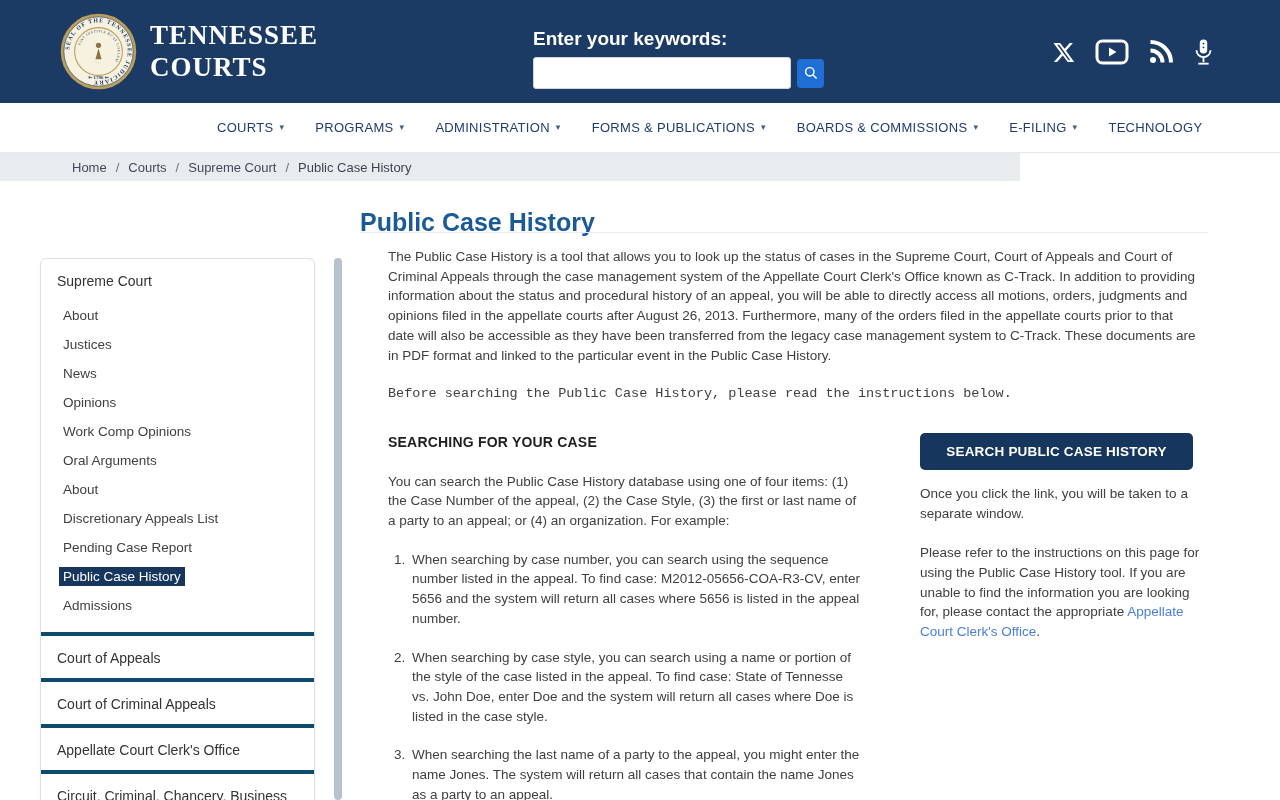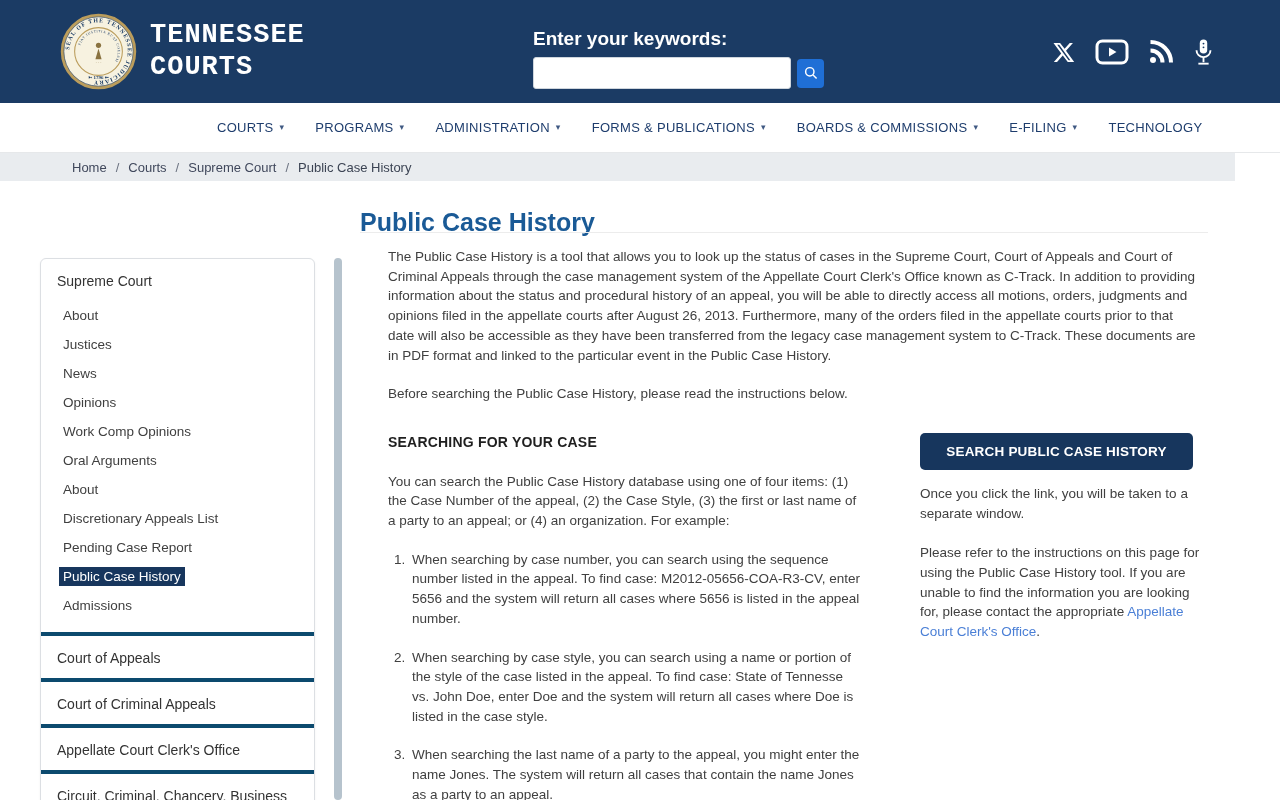--- a/index.html
+++ b/index.html
@@ -7,41 +7,41 @@
     width:1280px;height:800px;overflow:hidden;position:relative;
     background:#fff;font-family:"Liberation Sans",sans-serif;
     -webkit-font-smoothing:antialiased;
   }
   a{text-decoration:none;color:inherit;cursor:pointer;}
 
   
   .header{position:absolute;left:0;top:0;width:1280px;height:103px;background:var(--navy);}
   .brand{position:absolute;left:60px;top:13px;display:flex;align-items:center;gap:13px;}
   .seal{width:77px;height:77px;flex:0 0 auto;}
-  .brand-text{color:#fff;font-family:Liberation Mono, monospace;font-weight:700;
+  .brand-text{color:#fff;font-family:Liberation Serif, serif;font-weight:700;
     font-size:27px;line-height:1.16;letter-spacing:1px;}
   .search-block{position:absolute;left:533px;top:28px;}
   .search-label{display:block;color:#fff;font-size:19px;font-weight:700;margin-bottom:7px;}
   .search-row{display:flex;align-items:center;}
   .search-input{width:240px;height:30px;border:1px solid #cfd6dd;border-radius:3px;
     padding:0 8px;font-size:13px;outline:none;background:#fff;}
   .search-btn{width:27px;height:29px;margin-left:6px;background:var(--search-blue);
     border:none;border-radius:4px;display:flex;align-items:center;justify-content:center;cursor:pointer;}
   .social{position:absolute;right:66px;top:38px;display:flex;align-items:center;gap:19px;}
   .social a{display:flex;align-items:center;justify-content:center;}
 
   
   .nav-bar{position:absolute;left:0;top:103px;width:1280px;height:50px;background:#fff;
     border-bottom:1px solid #e6e8ea;display:flex;align-items:center;padding-left:217px;
     box-sizing:border-box;gap:31px;}
   .nav-item{color:#1e3d6d;font-size:13px;letter-spacing:.3px;display:flex;align-items:center;}
   .caret{font-size:9px;margin-left:6px;transform:translateY(-1px);opacity:.85;}
 
   
-  .breadcrumb-bar{position:absolute;left:0;top:153px;width:1235px;height:28px;background:var(--crumb-bg);
+  .breadcrumb-bar{position:absolute;left:0;top:153px;width:1020px;height:28px;background:var(--crumb-bg);
     display:flex;align-items:center;padding-left:72px;box-sizing:border-box;font-size:13px;color:#40485c;gap:9px;}
   .bc-sep{color:#6b7280;}
   .bc-current{color:#3c4454;}
 
   
   .page-title{position:absolute;left:360px;top:191px;font-size:25px;font-weight:600;color:var(--title-blue);}
   .title-rule{position:absolute;left:360px;top:232px;width:848px;border-top:1px solid #ececec;}
 
   
   .sidebar{position:absolute;left:40px;top:258px;width:275px;box-sizing:border-box;background:#fff;
@@ -49,21 +49,21 @@
   .side-section.bordered{border-top:4px solid #0c4a6e;}
   .side-head{display:block;padding:14px 16px 12px;font-size:14px;color:#333;}
   .side-sub{padding:0 14px 12px 22px;display:flex;flex-direction:column;}
   .side-link{display:block;padding:7px 0;font-size:13.5px;color:#3f3f3f;line-height:15px;}
   .side-link .active{background:var(--dark-navy);color:#fff;padding:2px 4px;margin:-2px -4px;}
   .scroll-strip{position:absolute;left:334px;top:258px;width:8px;height:542px;
     background:var(--strip);border-radius:4px;}
 
   
   .main{position:absolute;left:388px;top:247px;width:812px;font-size:13.5px;line-height:19.7px;color:#404040;}
-  .before-note{margin-top:19px;}
+  .before-note{margin-top:19px;font-family:Liberation Mono, monospace;}
   .columns{display:flex;margin-top:29px;}
   .left-col{width:472px;}
   .right-col{width:280px;margin-left:auto;}
   .section-heading{margin:0 0 19px;font-size:14px;font-weight:700;color:#1f1f1f;letter-spacing:.2px;}
   .instructions{margin:19px 0 0;padding-left:21px;}
   .instructions li{margin-bottom:19px;padding-left:3px;}
   .big-button{display:block;width:273px;box-sizing:border-box;background:var(--dark-navy);color:#fff;
     border:none;border-radius:5px;padding:11px 24px;font-family:"Liberation Sans",sans-serif;
     font-size:13.5px;font-weight:700;letter-spacing:.2px;text-align:center;cursor:pointer;}
   .aside-note1{margin-top:14px;width:273px;}

